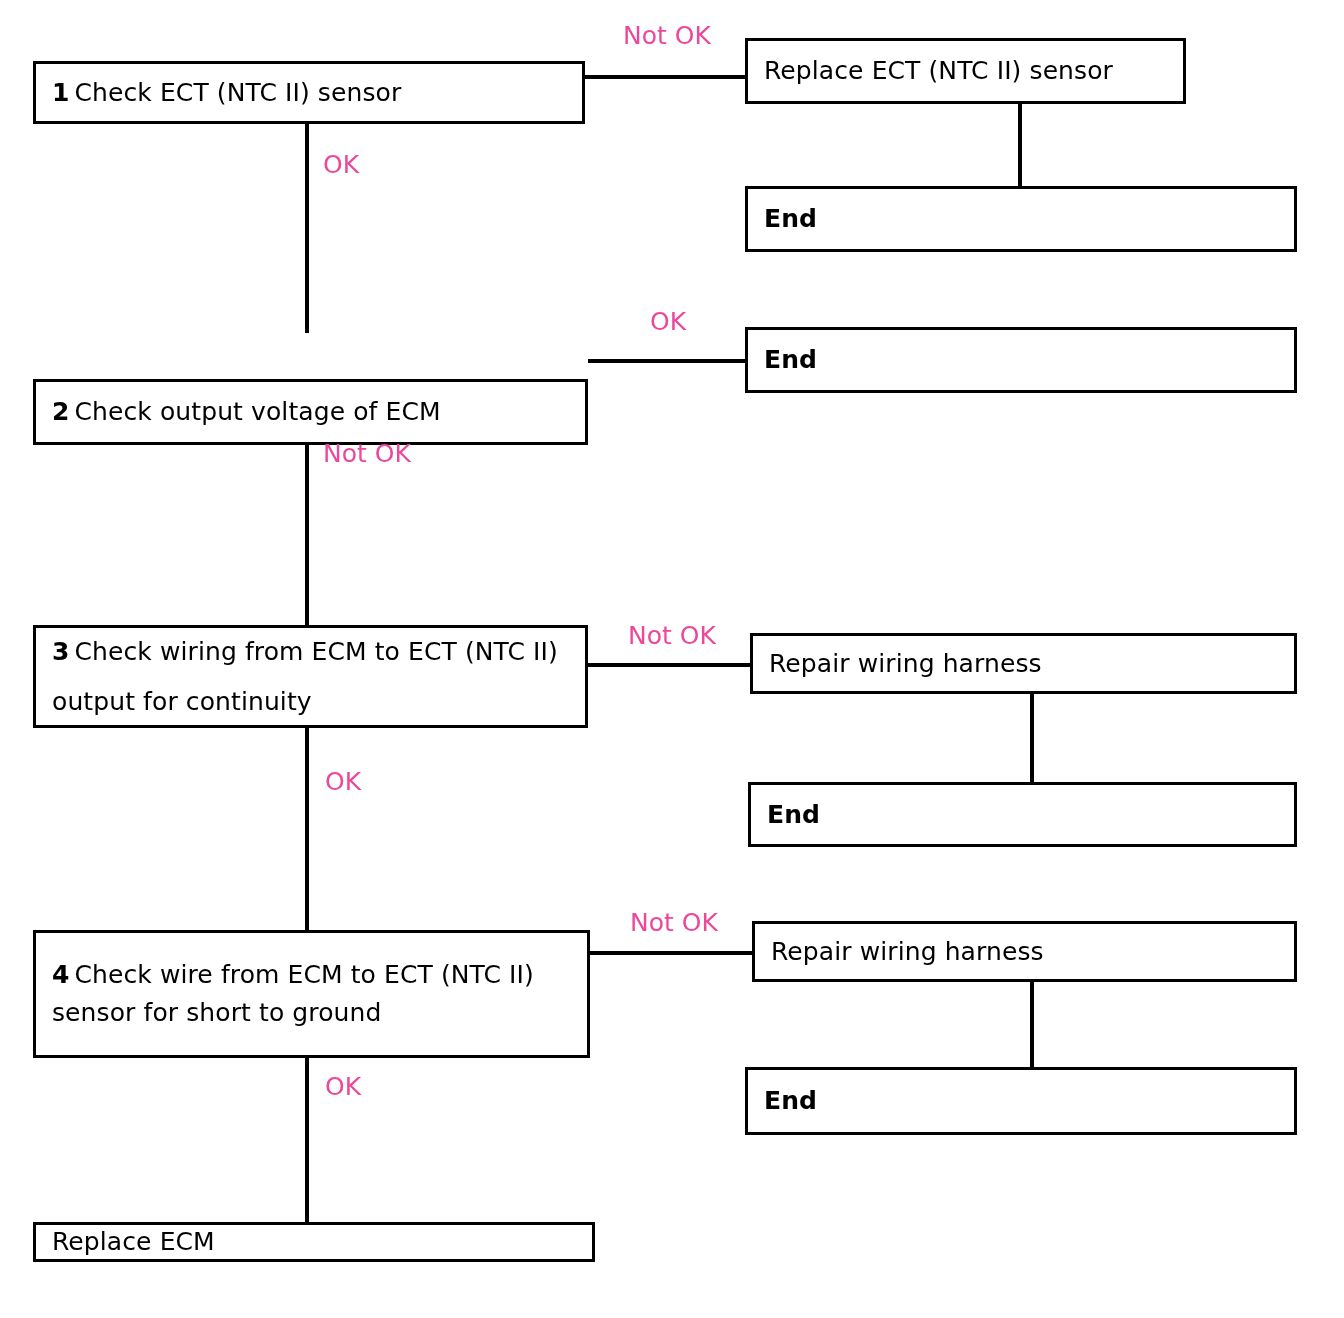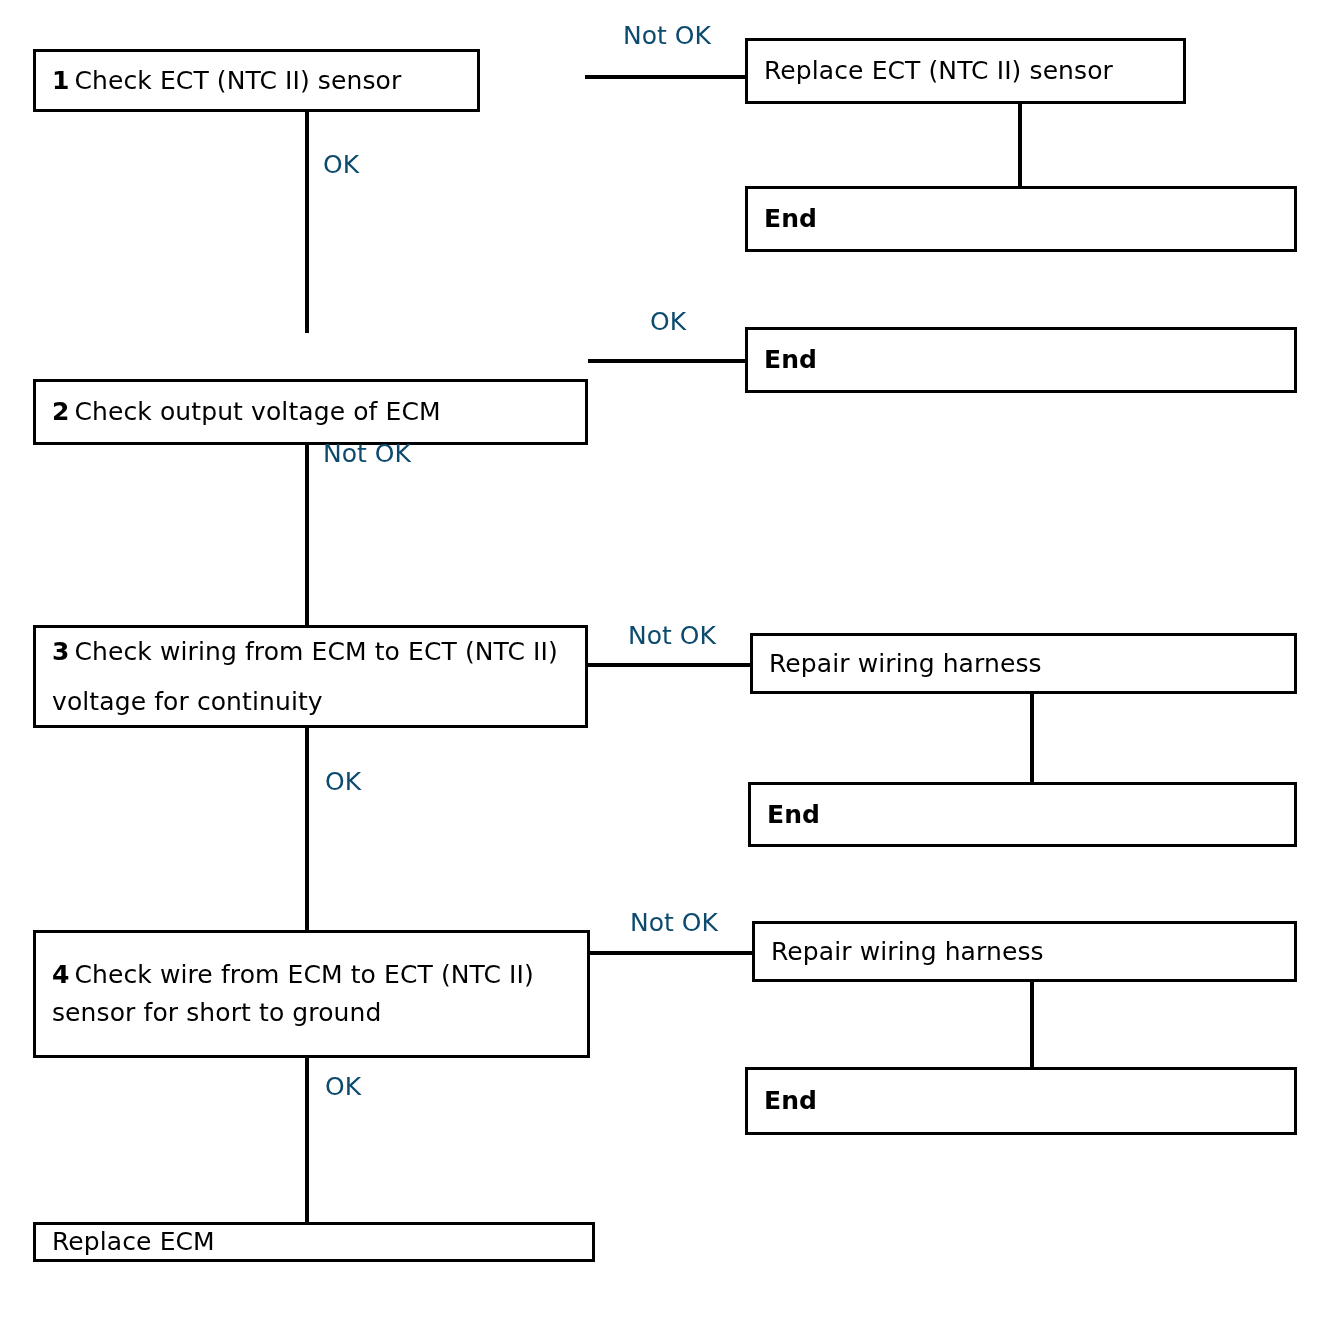--- a/index.html
+++ b/index.html
@@ -43,21 +43,21 @@
   .conn {
     position: absolute;
     background: #000000;
   }
   .conn.h { height: 4px; }
   .conn.v { width: 4px; }
   .edge-label {
     position: absolute;
     font-size: 25px;
     line-height: 28px;
-    color: #0c4a6e;
+    color: #ec4899;
     white-space: nowrap;
   }
 </style>
 </head>
 <body>
 
 <div id="canvas">
 
   <div class="conn h" style="left:585px; top:75px; width:162px;"></div>
 
@@ -74,21 +74,21 @@
   <div class="conn v" style="left:1030px; top:694px; height:88px;"></div>
 
   <div class="conn v" style="left:305px; top:728px; height:204px;"></div>
 
   <div class="conn h" style="left:590px; top:951px; width:162px;"></div>
 
   <div class="conn v" style="left:1030px; top:982px; height:85px;"></div>
 
   <div class="conn v" style="left:305px; top:1030px; height:192px;"></div>
 
-  <div class="node" style="left:33px; top:49px; width:447px; height:63px;">
+  <div class="node" style="left:33px; top:61px; width:552px; height:63px;">
     <div class="line"><span class="num">1</span><span>Check ECT (NTC II) sensor</span></div>
   </div>
 
   <div class="node" style="left:745px; top:38px; width:441px; height:66px;">
     <div class="line"><span>Replace ECT (NTC II) sensor</span></div>
   </div>
 
   <div class="node bold" style="left:745px; top:186px; width:552px; height:66px;">
     <div class="line"><span>End</span></div>
   </div>
@@ -96,21 +96,21 @@
   <div class="node" style="left:33px; top:331px; width:555px; height:66px;margin-top:48px;">
     <div class="line"><span class="num">2</span><span>Check output voltage of ECM</span></div>
   </div>
 
   <div class="node bold" style="left:745px; top:327px; width:552px; height:66px;">
     <div class="line"><span>End</span></div>
   </div>
 
   <div class="node" style="left:33px; top:625px; width:555px; height:103px;gap:12px;">
     <div class="line"><span class="num">3</span><span>Check wiring from ECM to ECT (NTC II)</span></div>
-    <div class="line">voltage for continuity</div>
+    <div class="line">output for continuity</div>
   </div>
 
   <div class="node" style="left:750px; top:633px; width:547px; height:61px;">
     <div class="line"><span>Repair wiring harness</span></div>
   </div>
 
   <div class="node bold" style="left:748px; top:782px; width:549px; height:65px;">
     <div class="line"><span>End</span></div>
   </div>
 

